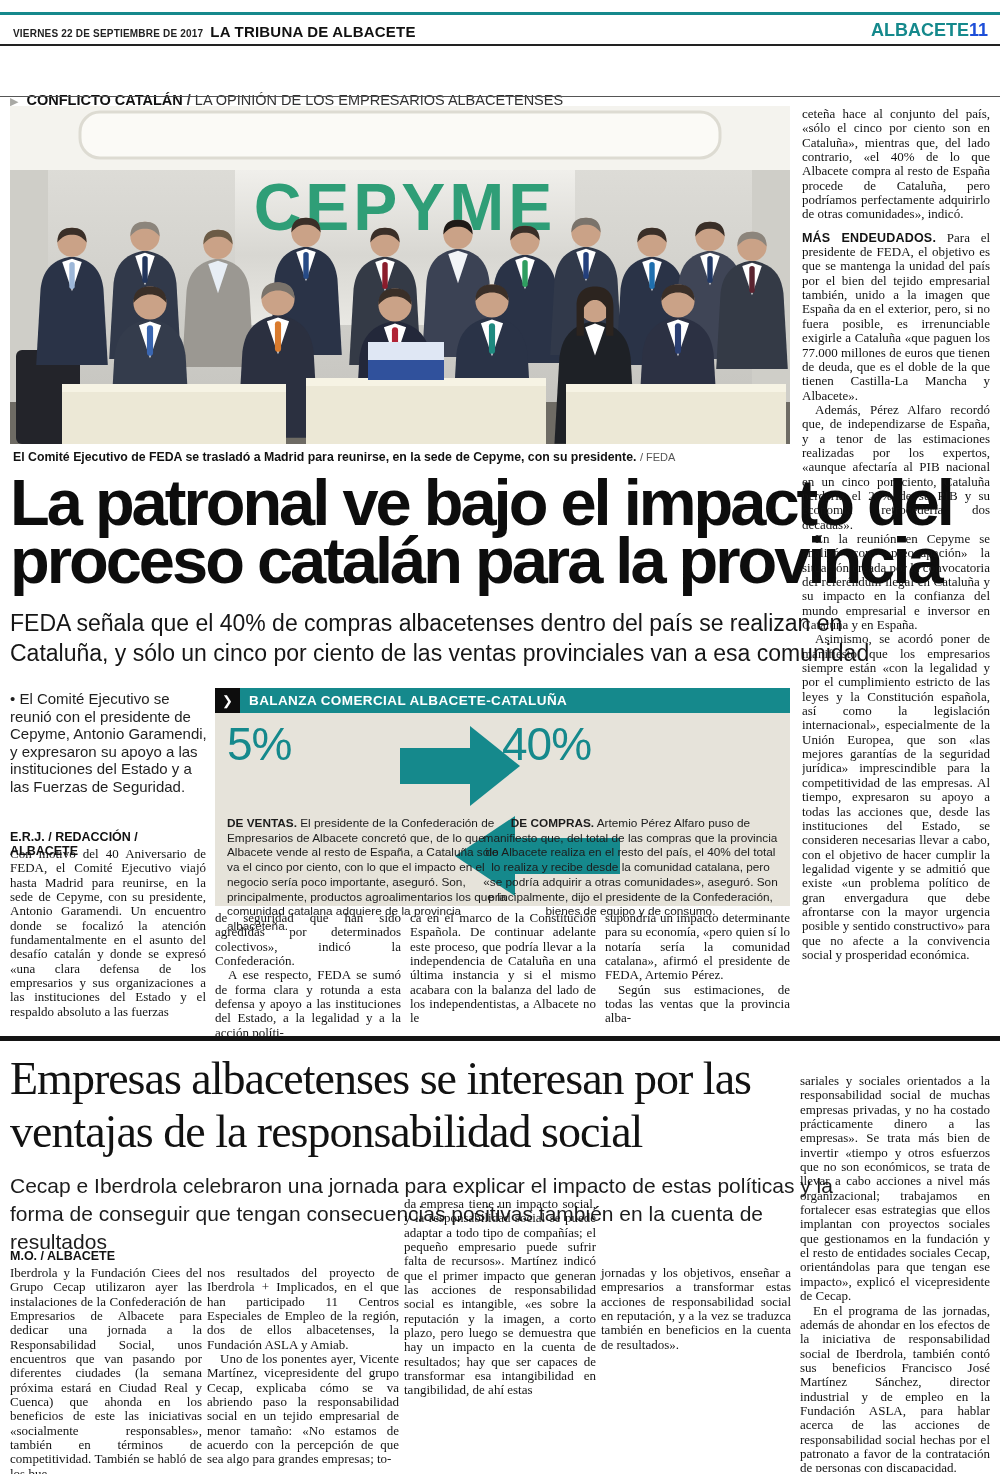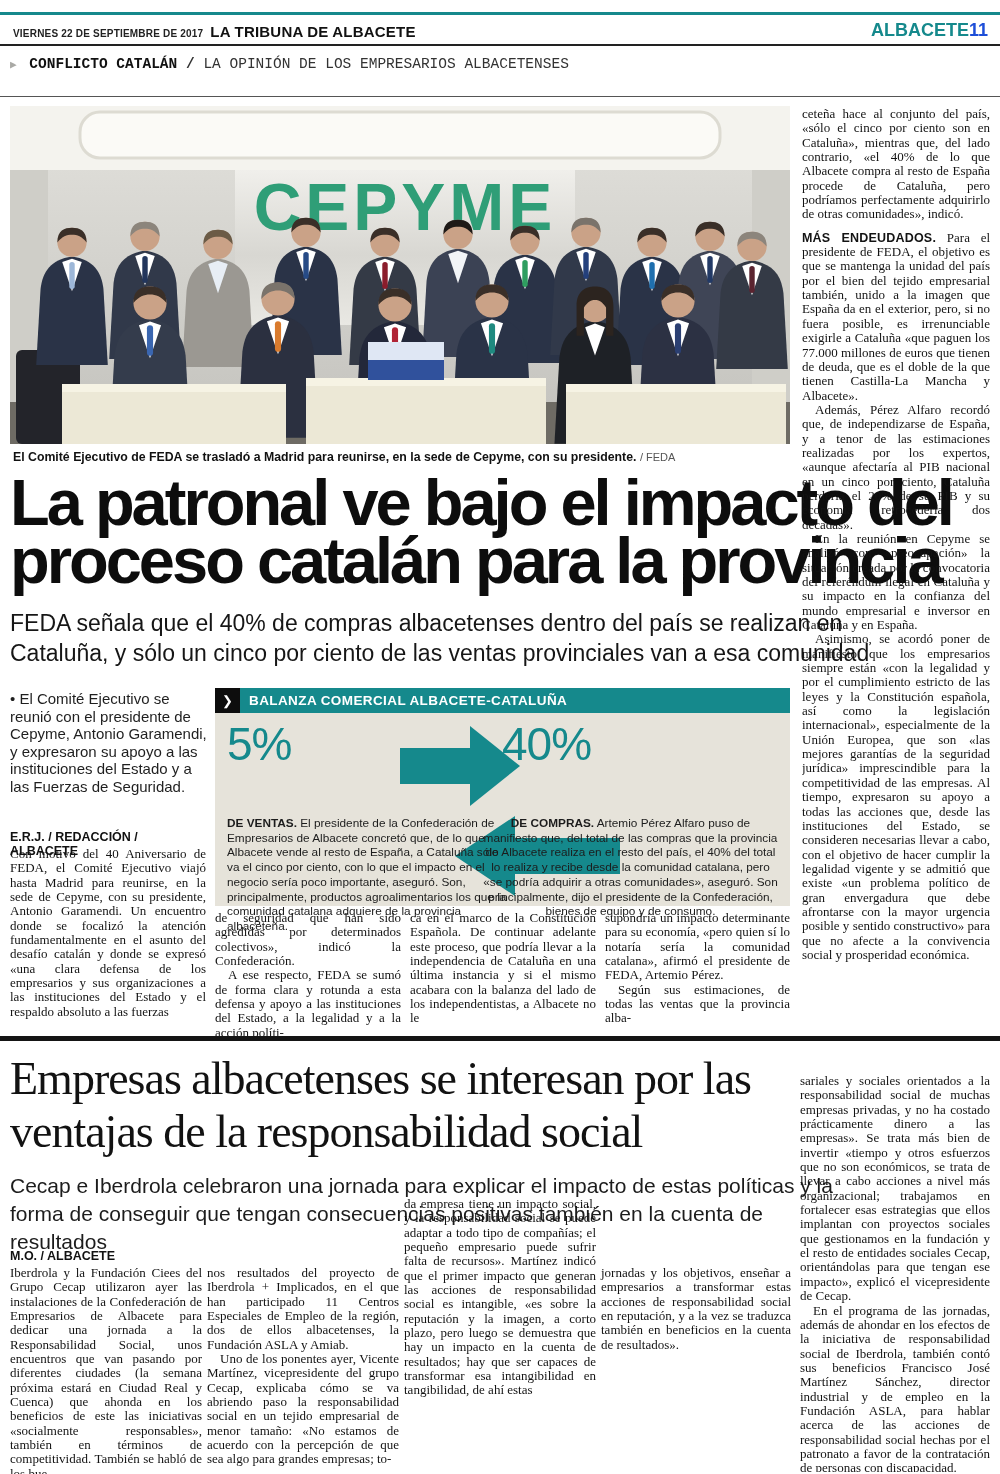--- a/index.html
+++ b/index.html
@@ -12,21 +12,21 @@
   .teal-rule{left:0;top:12px;width:1000px;height:3px;background:#15898c;}
   .mast-left{left:13px;top:23px;display:flex;align-items:baseline;gap:7px;font-family:"Liberation Sans",sans-serif;}
   .mast-date{font-size:10px;font-weight:700;color:#222;letter-spacing:.2px;}
   .mast-paper{font-size:15px;font-weight:700;color:#111;letter-spacing:.2px;}
   .mast-right{right:12px;top:20px;font-family:"Liberation Sans",sans-serif;font-weight:700;font-size:18px;}
   .mast-section{color:#15898c;}
   .mast-page{color:#1d4ed8;}
   .mast-rule{left:0;top:44px;width:1000px;height:2px;background:#222;}
 
   
-  .kicker{left:10px;top:56px;font-family:Liberation Mono, monospace;font-size:14.5px;color:#333;}
+  .kicker{left:10px;top:92px;font-family:Liberation Sans, sans-serif;font-size:14.5px;color:#333;}
   .kicker-marker{color:#a9a9a5;font-size:11px;margin-right:4px;}
   .kicker-topic{font-weight:700;color:#111;}
   .kicker-rule{left:0;top:96px;width:1000px;height:1px;background:#555;}
 
   
   .photo{left:10px;top:106px;width:780px;height:338px;}
   .caption{left:13px;top:450px;width:780px;font-family:"Liberation Sans",sans-serif;font-size:12.3px;font-weight:700;color:#111;}
   .caption .credit{font-weight:400;color:#555;font-size:11px;}
 
   

